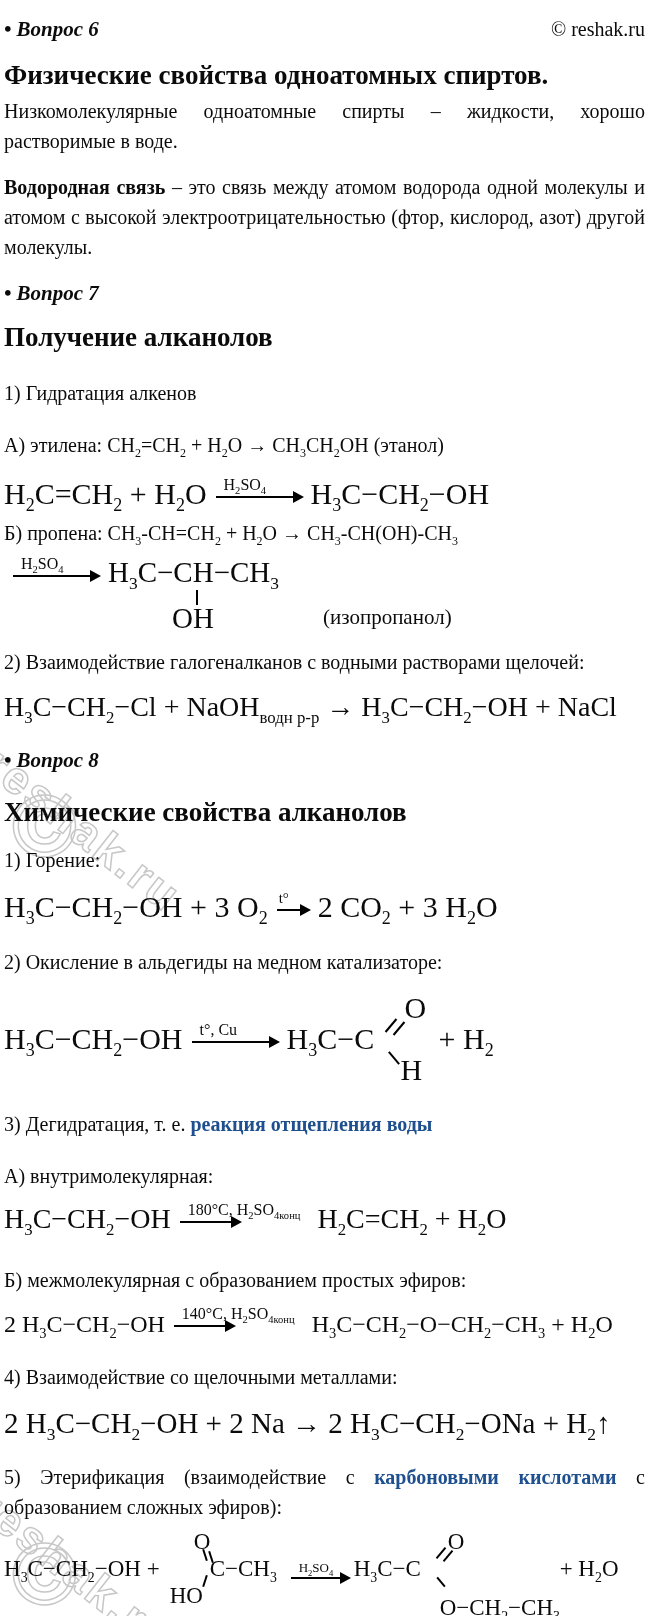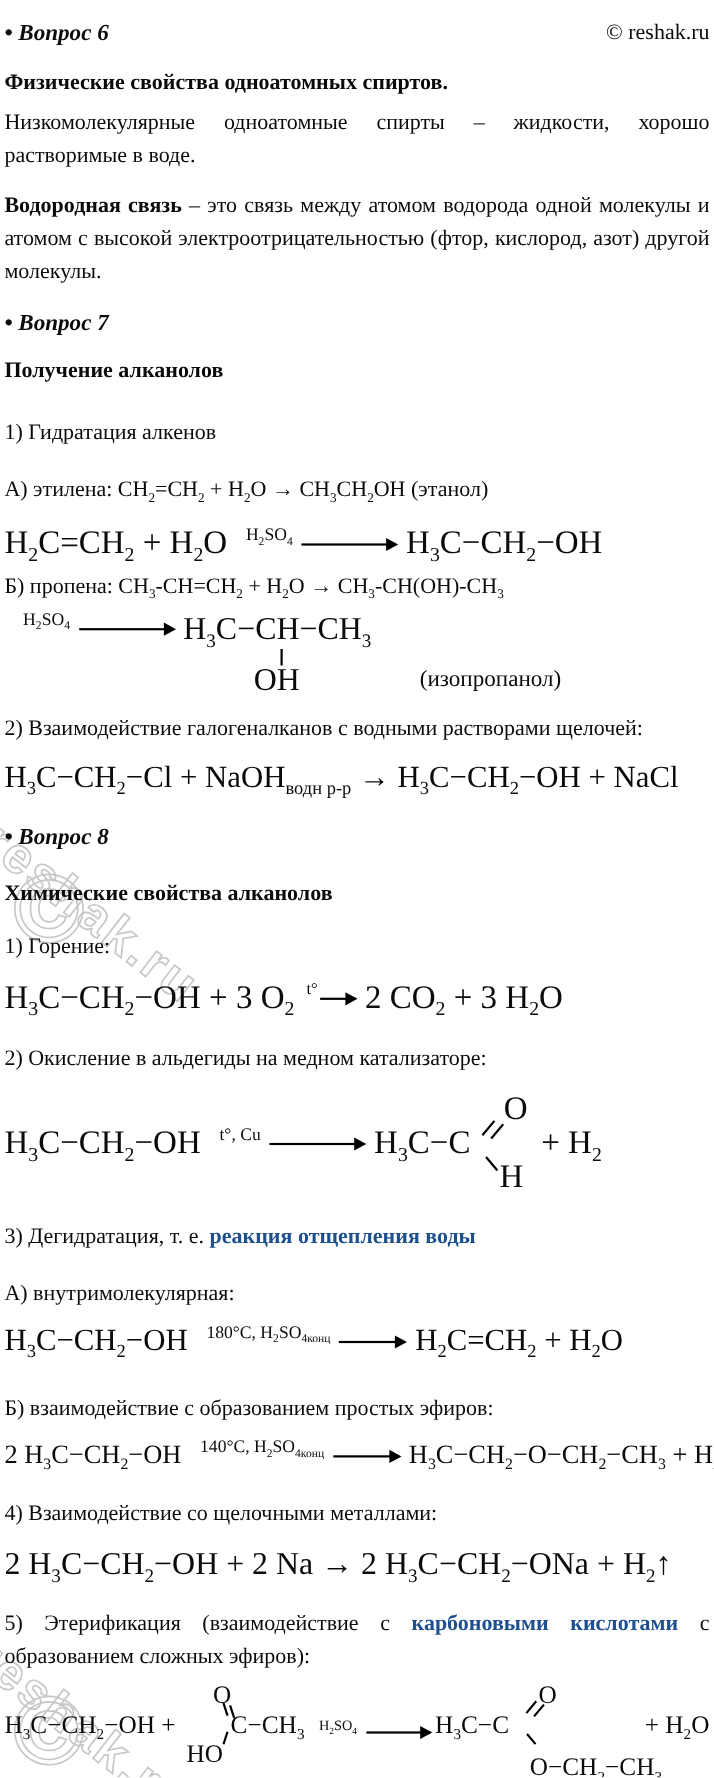--- a/index.html
+++ b/index.html
@@ -3,32 +3,32 @@
 <meta charset="utf-8">
 <style>
   html,body{margin:0;padding:0;background:#fff;}
   .page{position:relative;width:649px;height:1616px;background:#ffffff;overflow:hidden;
         font-family:"Liberation Serif", serif;color:#0b0b0b;}
   .content{position:relative;z-index:1;padding:16px 4px 0 4px;}
   p{margin:0;}
   .hdr{display:flex;justify-content:space-between;align-items:flex-start;line-height:26px;}
   .q-title{font-size:21px;font-weight:bold;font-style:italic;line-height:26px;}
   .copyright{font-size:20px;}
-  .h-bold{font-size:20px;font-weight:bold;line-height:26px;}
+  .h-bold{font-size:27px;font-weight:bold;line-height:26px;}
   .body{font-size:20px;line-height:30px;}
   .j{text-align:justify;}
   .blue{color:#1e4f8e;font-weight:bold;}
   .b{font-weight:bold;}
   sub{font-size:60%;line-height:0;}
   .lbl sub{font-size:66%;}
   
   .eq{display:flex;align-items:center;font-size:30px;line-height:40px;white-space:nowrap;}
   .eq.top{align-items:flex-start;}
   .f{white-space:nowrap;}
-  .rxn{display:inline-flex;flex-direction:row;align-items:flex-end;margin:0 9px;}
+  .rxn{display:inline-flex;flex-direction:column;align-items:flex-start;margin:0 9px;}
   .eq.center .rxn{margin-bottom:15px;}
   .eq.top .rxn{margin-top:1px;}
   .rxn .lbl{font-size:16px;line-height:18px;text-align:center;padding:0 8px;white-space:nowrap;}
   .rxn .shaft{position:relative;height:2px;background:#000;margin-top:2px;min-width:60px;}
   .rxn .shaft::after{content:"";position:absolute;right:-2px;top:-5px;width:0;height:0;
     border-left:11px solid #000;border-top:6px solid transparent;border-bottom:6px solid transparent;}
   .rxn-md .shaft{min-width:86px;}
   .rxn-sm .lbl{padding:0 2px;font-size:15px;}
   .rxn-sm .shaft{min-width:32px;}
   .rxn-xs .lbl{font-size:13px;line-height:15px;}
@@ -175,21 +175,21 @@
 
     <div class="eq center" style="margin-top:8px;font-size:28px">
       <span class="f">H<sub>3</sub>C−CH<sub>2</sub>−OH</span>
       <span class="rxn">
         <span class="lbl">180°C, H<sub>2</sub>SO<sub>4</sub><sub>конц</sub></span>
         <span class="shaft"></span>
       </span>
       <span class="f">H<sub>2</sub>C=CH<sub>2</sub> + H<sub>2</sub>O</span>
     </div>
 
-    <p class="body" style="margin-top:26px">Б) взаимодействие с образованием простых эфиров:</p>
+    <p class="body" style="margin-top:26px">Б) межмолекулярная с образованием простых эфиров:</p>
 
     <div class="eq center" style="margin-top:10px;font-size:24px;line-height:36px">
       <span class="f">2 H<sub>3</sub>C−CH<sub>2</sub>−OH</span>
       <span class="rxn">
         <span class="lbl">140°C, H<sub>2</sub>SO<sub>4</sub><sub>конц</sub></span>
         <span class="shaft"></span>
       </span>
       <span class="f">H<sub>3</sub>C−CH<sub>2</sub>−O−CH<sub>2</sub>−CH<sub>3</sub> + H<sub>2</sub>O</span>
     </div>
 

